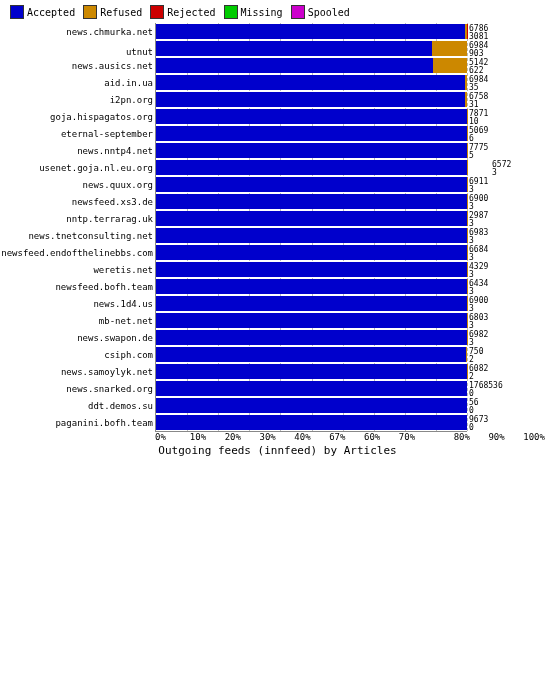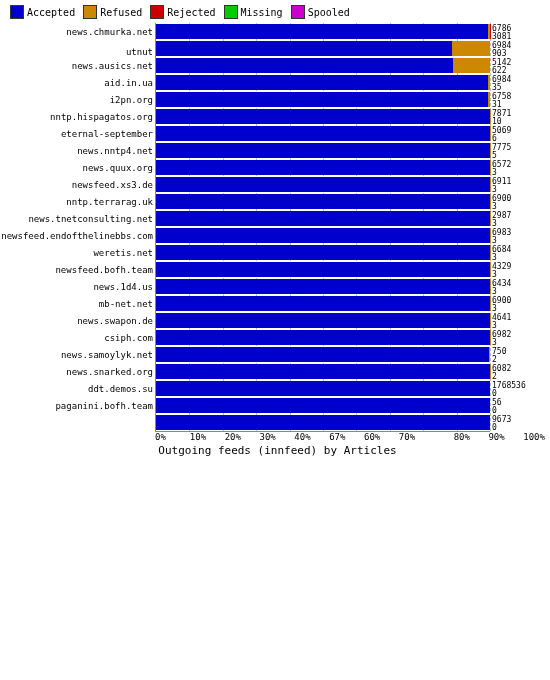--- a/index.html
+++ b/index.html
@@ -171,27 +171,30 @@
           <div class="y-label-row" style="height: 17px;">
             <span class="y-label-text">news.ausics.net</span>
           </div>
           <div class="y-label-row" style="height: 17px;">
             <span class="y-label-text">aid.in.ua</span>
           </div>
           <div class="y-label-row" style="height: 17px;">
             <span class="y-label-text">i2pn.org</span>
           </div>
           <div class="y-label-row" style="height: 17px;">
-            <span class="y-label-text">nntp.hispagatos.org</span>
+            <span class="y-label-text">goja.hispagatos.org</span>
           </div>
           <div class="y-label-row" style="height: 17px;">
             <span class="y-label-text">eternal-september</span>
           </div>
           <div class="y-label-row" style="height: 17px;">
             <span class="y-label-text">news.nntp4.net</span>
+          </div>
+          <div class="y-label-row" style="height: 17px;">
+            <span class="y-label-text">usenet.goja.nl.eu.org</span>
           </div>
           <div class="y-label-row" style="height: 17px;">
             <span class="y-label-text">news.quux.org</span>
           </div>
           <div class="y-label-row" style="height: 17px;">
             <span class="y-label-text">newsfeed.xs3.de</span>
           </div>
           <div class="y-label-row" style="height: 17px;">
             <span class="y-label-text">nntp.terrarag.uk</span>
           </div>
@@ -467,21 +470,21 @@
             <div>10</div>
           </div>
           <div class="right-label" style="height: 17px; line-height: 8px; padding-top: 2px;">
             <div>5069</div>
             <div>6</div>
           </div>
           <div class="right-label" style="height: 17px; line-height: 8px; padding-top: 2px;">
             <div>7775</div>
             <div>5</div>
           </div>
-          <div class="right-label" style="height: 17px; line-height: 8px; padding-top: 2px;">
+          <div class="right-label" style="height: 17px; line-height: 8px; padding-top: 2px; margin-left: 23px;">
             <div>6572</div>
             <div>3</div>
           </div>
           <div class="right-label" style="height: 17px; line-height: 8px; padding-top: 2px;">
             <div>6911</div>
             <div>3</div>
           </div>
           <div class="right-label" style="height: 17px; line-height: 8px; padding-top: 2px;">
             <div>6900</div>
             <div>3</div>
@@ -504,21 +507,21 @@
           </div>
           <div class="right-label" style="height: 17px; line-height: 8px; padding-top: 2px;">
             <div>6434</div>
             <div>3</div>
           </div>
           <div class="right-label" style="height: 17px; line-height: 8px; padding-top: 2px;">
             <div>6900</div>
             <div>3</div>
           </div>
           <div class="right-label" style="height: 17px; line-height: 8px; padding-top: 2px;">
-            <div>4641</div>
+            <div>6803</div>
             <div>3</div>
           </div>
           <div class="right-label" style="height: 17px; line-height: 8px; padding-top: 2px;">
             <div>6982</div>
             <div>3</div>
           </div>
           <div class="right-label" style="height: 17px; line-height: 8px; padding-top: 2px;">
             <div>750</div>
             <div>2</div>
           </div>

